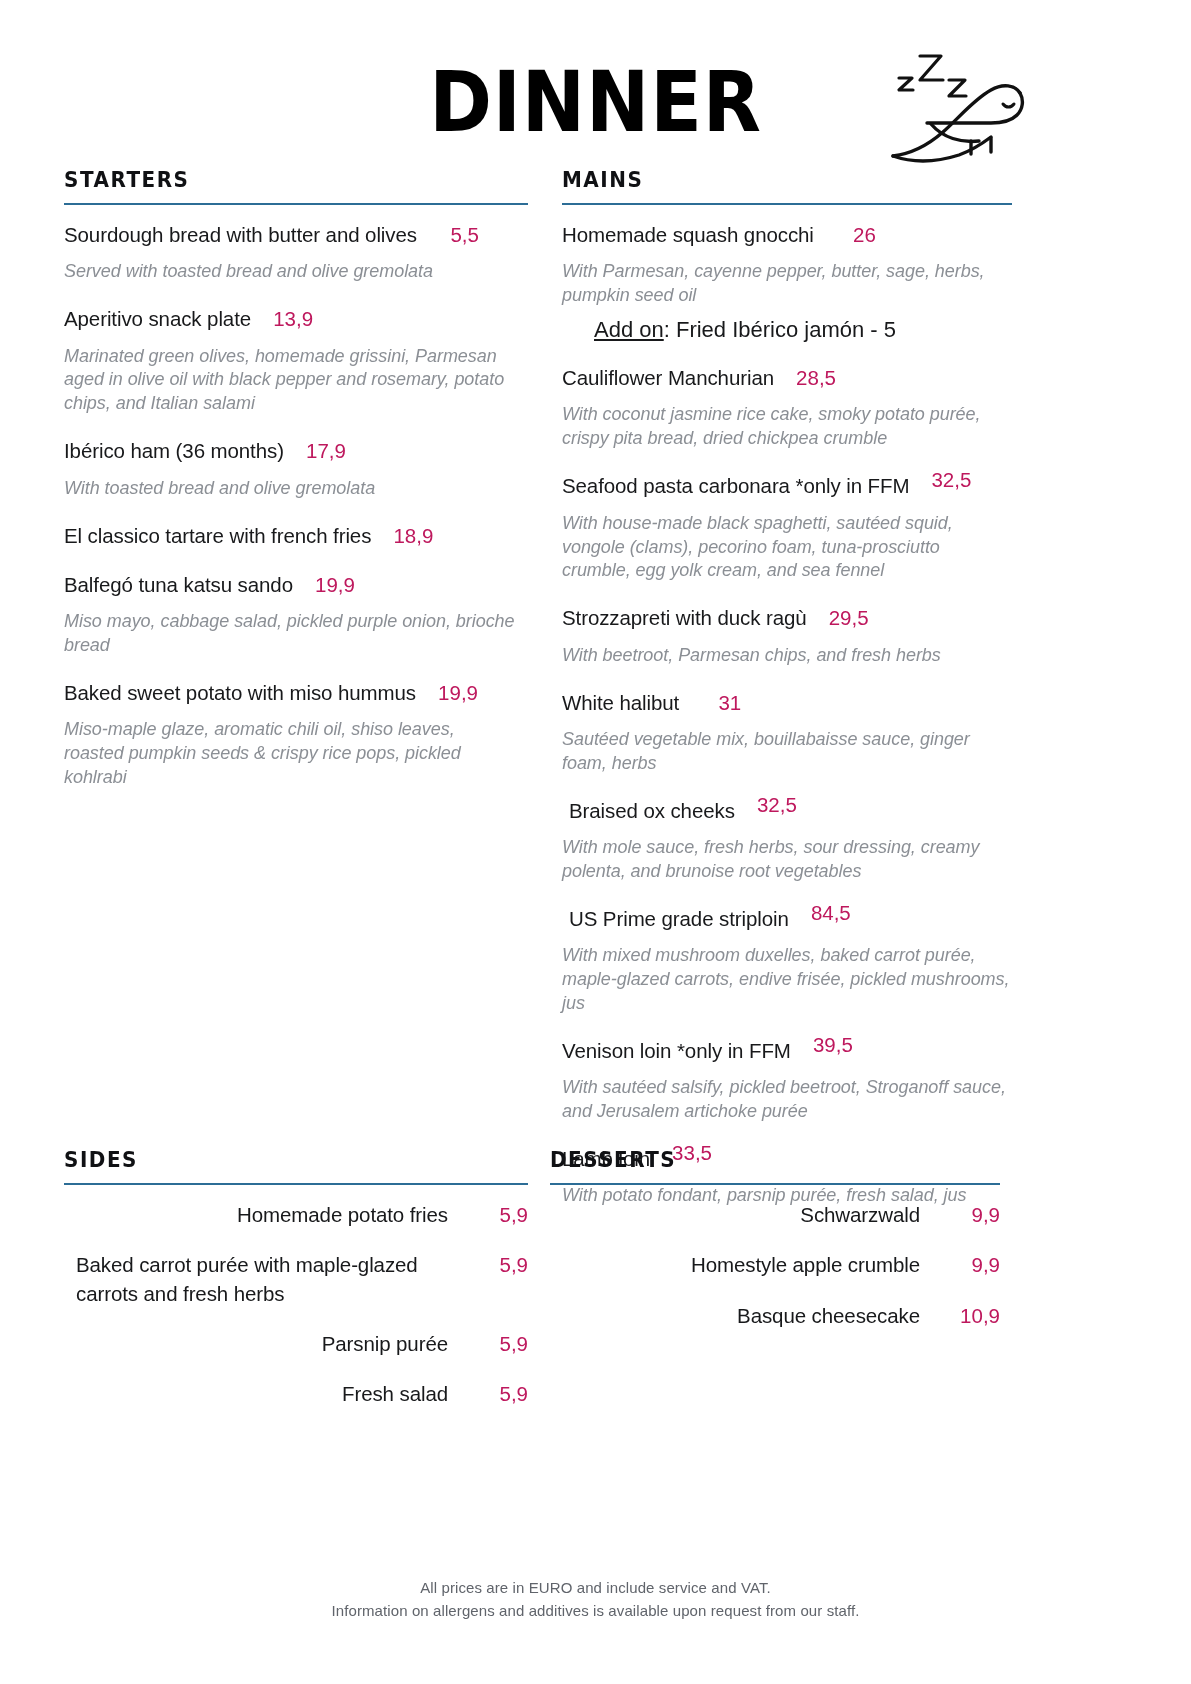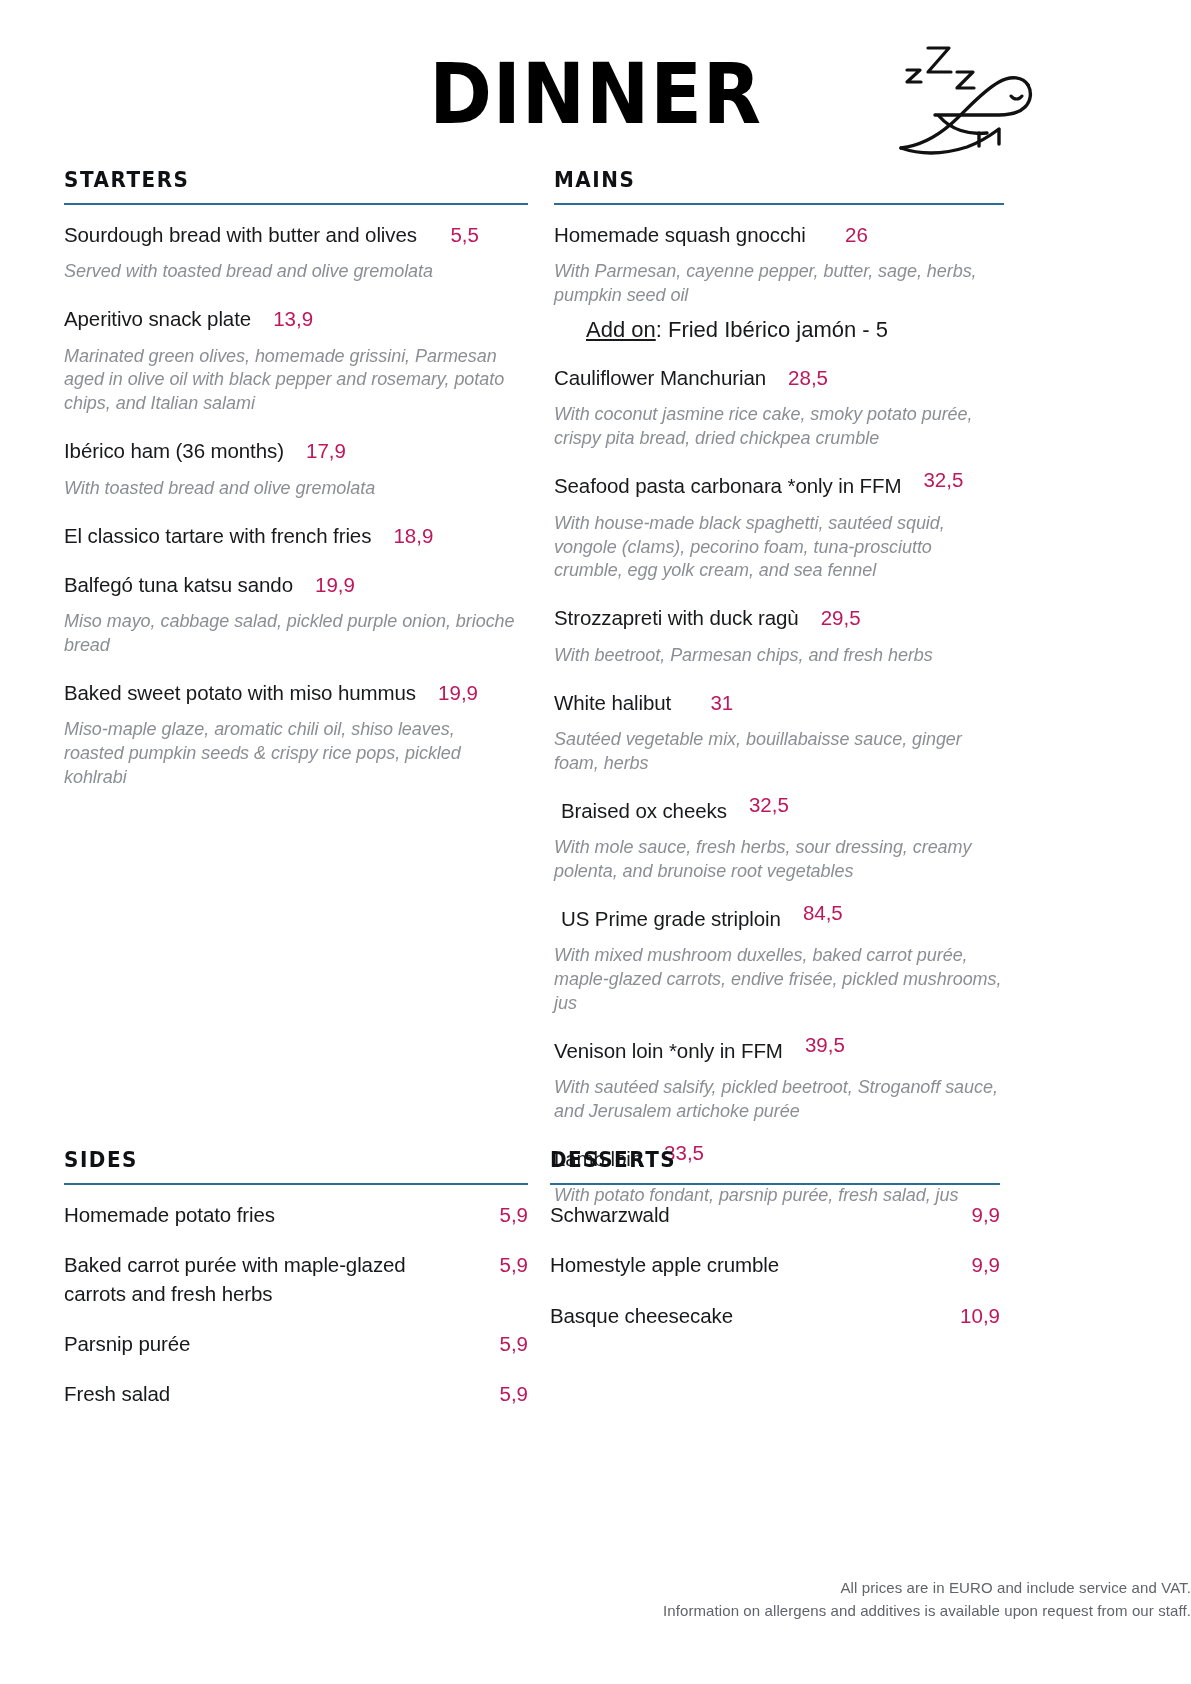--- a/index.html
+++ b/index.html
@@ -11,21 +11,21 @@
     font-family: "Liberation Sans", "DejaVu Sans", sans-serif;
     color: #18191b;
     position: relative;
     overflow: hidden;
   }
 
   .page {
     position: relative;
     width: 1191px;
     height: 1684px;
-    padding: 8px;
+    padding: 16px;
   }
 
   
   .header {
     position: relative;
     height: 168px;
   }
   .menu-title {
     position: absolute;
     left: 0;
@@ -49,21 +49,21 @@
   }
   .logo svg { display: block; width: 140px; height: 130px; }
 
   
   .cols {
     position: absolute;
     top: 168px;
     left: 0;
     width: 1191px;
     display: flex;
-    gap: 4px;
+    gap: 12px;
   }
   .col-left  { width: 540px; padding-left: 64px; padding-right: 12px; }
   .col-right { width: 540px; padding-left: 10px; padding-right: 80px; }
 
   .section-head {
     font-family: "DejaVu Sans", sans-serif;
     font-weight: 700;
     font-size: 21px;
     letter-spacing: 1.6px;
     color: #101114;
@@ -127,33 +127,33 @@
     top: 1148px;
     left: 0;
     width: 1191px;
     display: flex;
   }
   .bottom .col-left  { width: 540px; padding-left: 64px; padding-right: 12px; }
   .bottom .col-right { width: 540px; padding-left: 10px; padding-right: 80px; }
   .simple-item {
     display: flex;
     align-items: baseline;
-    justify-content: space-between;
-    gap: 14px;
+    justify-content: flex-end;
+    gap: 32px;
     margin-bottom: 22px;
   }
   .simple-item .item-name { max-width: 372px; }
 
   
   .footer {
     position: absolute;
     left: 0;
     right: 0;
     bottom: 62px;
-    text-align: right;
+    text-align: center;
     font-size: 15px;
     line-height: 1.55;
     color: #60646b;
   }
   .footer div { letter-spacing: 0.1px; }
 </style>
 </head>
 <body>
 
 <div class="page">

